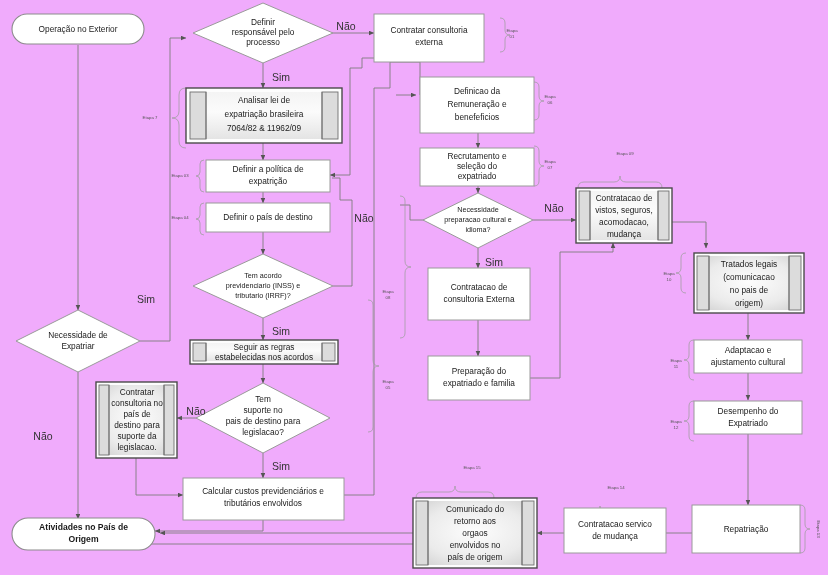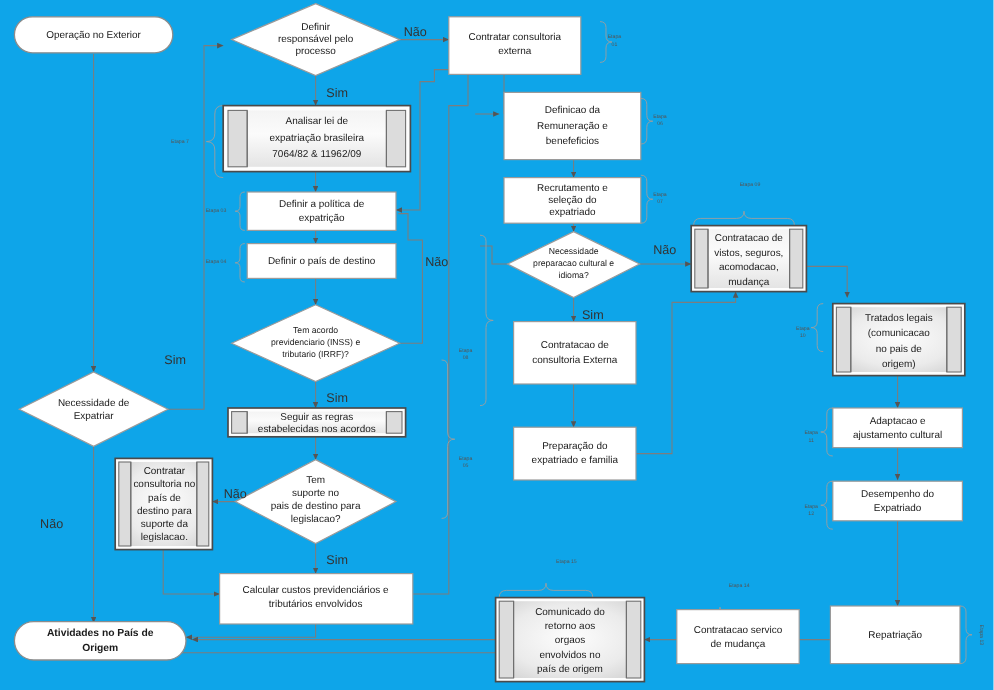--- a/index.html
+++ b/index.html
@@ -1,17 +1,17 @@
 <!DOCTYPE html>
 <html><head>
 <meta charset="utf-8">
 <style>
   html,body{margin:0;padding:0;background:#ffffff;}
   body{width:828px;height:575px;overflow:hidden;font-family:"Liberation Sans",sans-serif;}
-  #stage{position:relative;width:828px;height:575px;background:#0ea5e9;}
+  #stage{position:relative;width:828px;height:575px;background:#f0abfc;}
   svg{display:block;}
   .nodetext{font-family:"Liberation Sans",sans-serif;font-size:8.3px;fill:#1a1a1a;text-anchor:middle;dominant-baseline:middle;}
   .nodetext.sm{font-size:7.2px;}
   .nodetext.bold{font-weight:bold;font-size:8.6px;}
   .edgelabel{font-family:"Liberation Sans",sans-serif;font-size:10.5px;fill:#333;text-anchor:middle;}
   .etapa{font-family:"Liberation Sans",sans-serif;font-size:4.3px;fill:#555;text-anchor:middle;}
   .shape-rect{fill:#ffffff;stroke:#9a9a9a;stroke-width:1;}
   .shape-diamond{fill:#ffffff;stroke:#9a9a9a;stroke-width:1;}
   .shape-term{fill:#ffffff;stroke:#8c8c8c;stroke-width:1.1;}
   .tape-outer{fill:#fdfdfd;stroke:#4a4a4a;stroke-width:1.4;}

